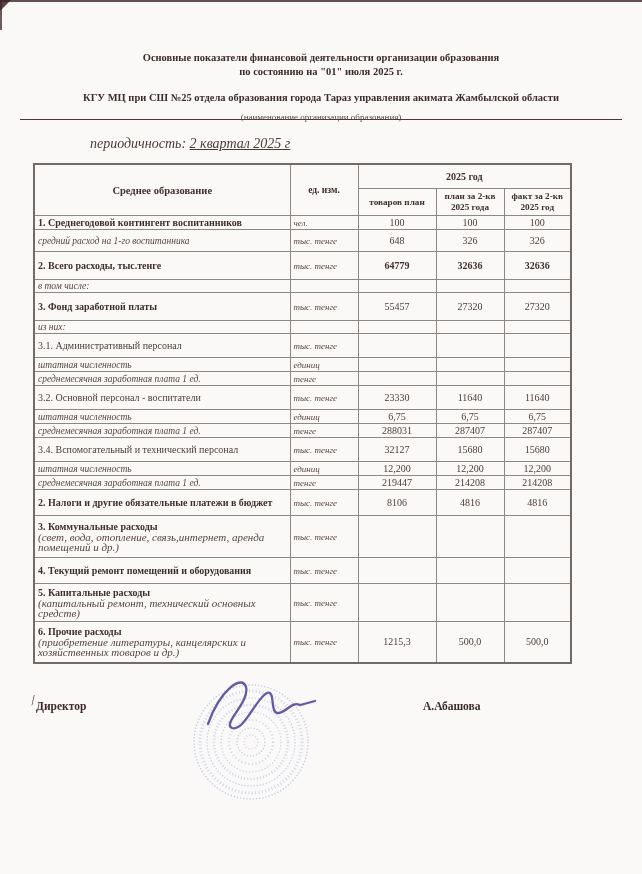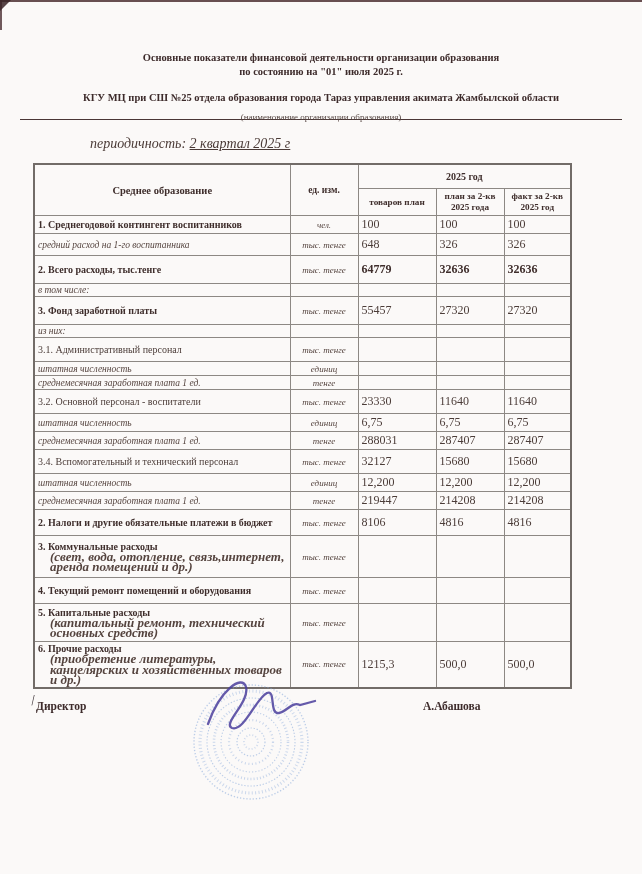--- a/index.html
+++ b/index.html
@@ -37,27 +37,27 @@
   table.fin th,table.fin td{
     border:1px solid #8d8884;vertical-align:middle;
     padding:1px 3px;overflow:hidden;}
   table.fin{border:2px solid #726c68;}
   table.fin thead th{font-weight:bold;text-align:center;color:#3f2e2c;}
   th.c1h{font-size:10.5px;}
   th.c2h{font-size:9.5px;}
   th.grph{font-size:10px;height:21px;}
   th.vh{font-size:9.2px;line-height:11px;height:24px;padding:1px 2px;}
   td.lbl{text-align:left;padding-left:4px;}
-  td.unit{text-align:center;font-style:italic;font-size:9px;color:#55443f;}
-  td.val{font-size:12px;}
+  td.unit{font-style:italic;font-size:9px;color:#55443f;}
+  td.val{text-align:center;font-size:10px;}
   tr.r-bold td.lbl{font-weight:bold;color:#3f2e2c;}
   tr.r-italic td.lbl{font-style:italic;font-size:9.5px;color:#55443f;}
   tr.r-plain td.lbl{font-size:10px;}
   tr.vbold td.val{font-weight:bold;color:#3f2e2c;}
-  .sub{font-style:italic;font-weight:bold;font-size:13px;line-height:10.5px;color:#55443f;display:block;margin-left:12px;}
+  .sub{font-style:italic;font-weight:normal;font-size:11px;line-height:10.5px;color:#55443f;display:block;}
 
   
   .director{position:absolute;left:36px;top:700px;font-weight:bold;font-size:11.5px;color:#3d2b2b;}
   .pen-slash{position:absolute;left:31px;top:692px;font-size:15px;color:#433a3e;transform:rotate(-6deg);font-weight:normal;}
   .signer{position:absolute;left:423px;top:700px;font-weight:bold;font-size:11.5px;color:#3d2b2b;text-align:center;}
   .stamp{position:absolute;left:182px;top:666px;}
   .sig{position:absolute;left:192px;top:672px;}
 </style>
 </head>
 <body>

